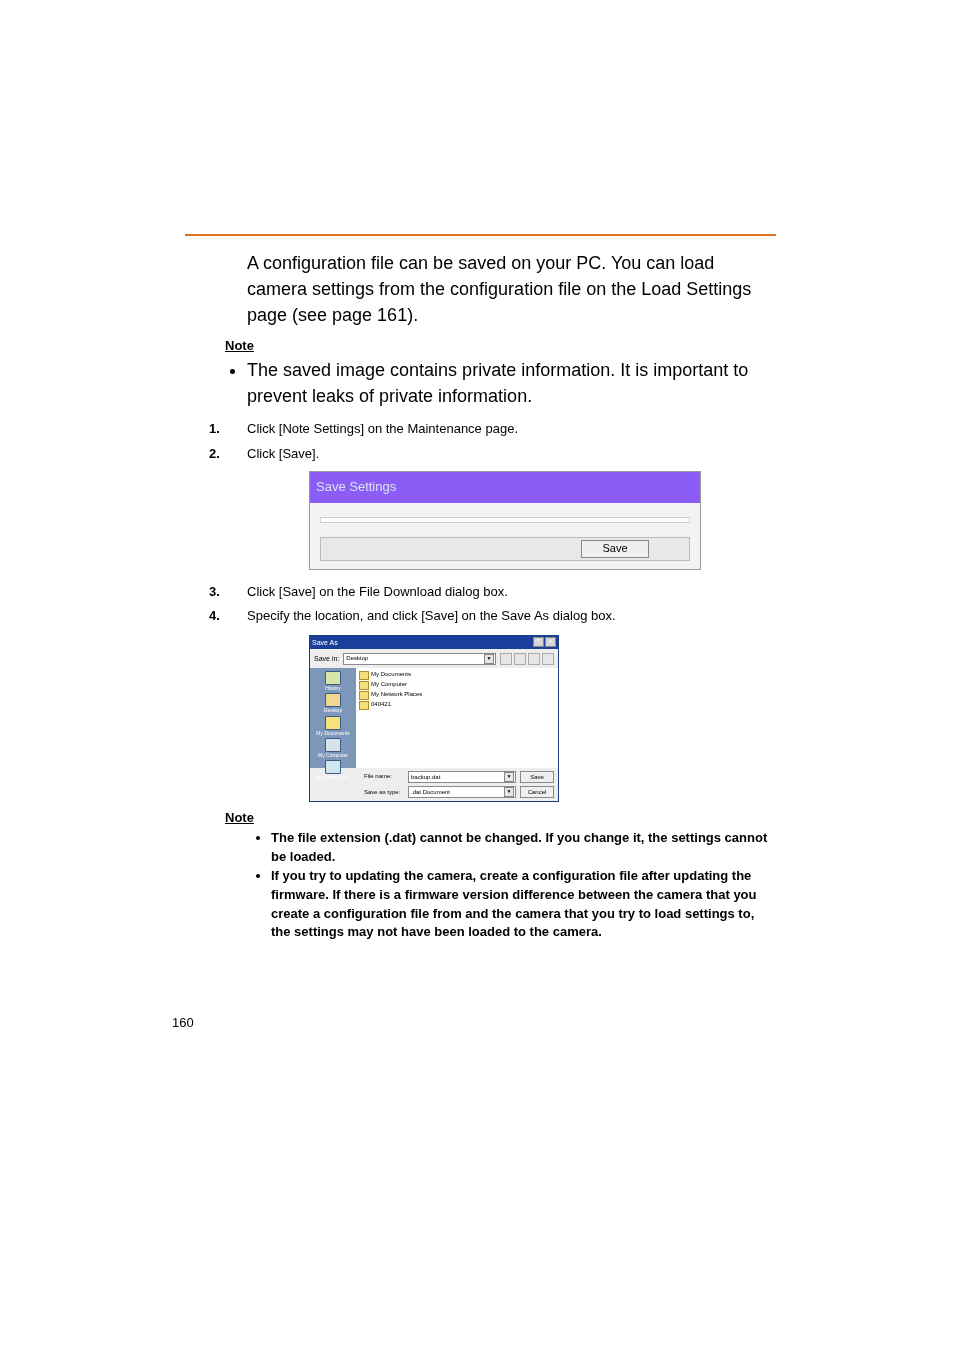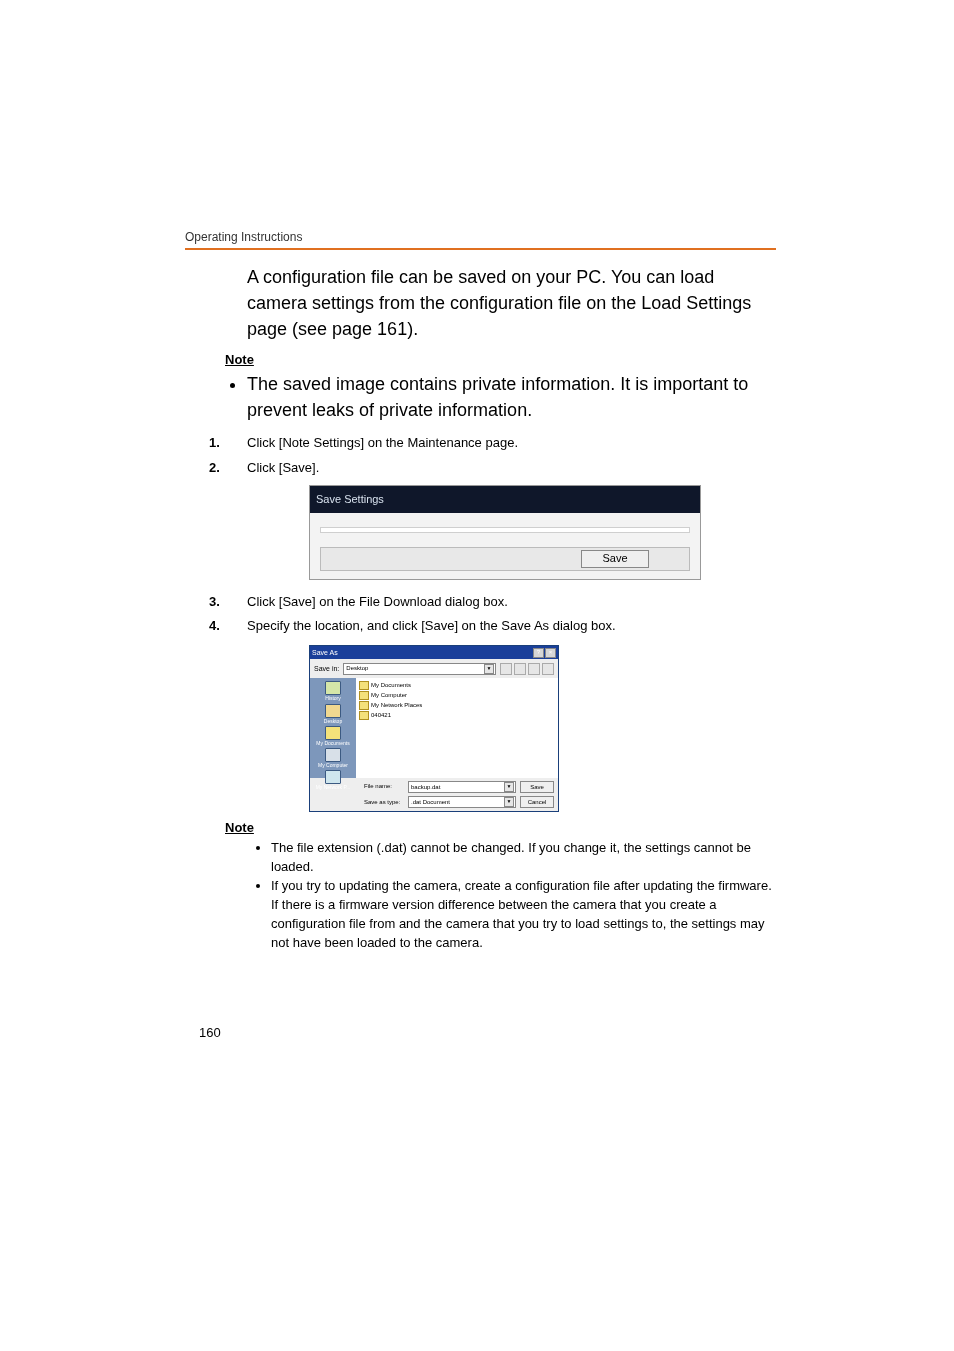--- a/index.html
+++ b/index.html
@@ -55,20 +55,21 @@
     padding-left: 62px;
     font-size: 18px;
     line-height: 1.45;
   }
   ul.bullets-inner {
     list-style: disc;
     margin: 2px 0 8px 0;
     padding-left: 86px;
     font-size: 13px;
     line-height: 1.45;
+    font-weight: bold;
   }
   ol.steps {
     list-style: none;
     margin: 4px 0 8px 24px;
     padding: 0;
     font-size: 13px;
     line-height: 1.9;
   }
   ol.steps > li {
     position: relative;
@@ -79,23 +80,23 @@
     left: 0;
     font-weight: bold;
   }
   
   .ss-panel {
     margin: 4px 0 10px 62px;
     width: 390px;
     border: 1px solid #999;
   }
   .ss-titlebar {
-    background: #0f172a;
+    background: #8b5cf6;
     color: #d8e2ee;
-    font-size: 11px;
+    font-size: 13px;
     padding: 3px 6px;
   }
   .ss-body {
     background: #f3f3f3;
     padding: 14px 10px 8px 10px;
   }
   .ss-inset {
     height: 4px;
     border: 1px solid #cfcfcf;
     background: #fff;
@@ -274,30 +275,29 @@
   .sa-btn {
     height: 10px;
     border: 1px solid #888;
     background: #efefef;
     text-align: center;
     line-height: 10px;
   }
   .page-number {
     position: absolute;
     bottom: 120px;
-    left: 199px;
+    left: 172px;
     font-size: 13px;
   }
 </style>
 </head>
 <body>
 
 <div class="page">
 
-  <div class="header-label">Operating Instructions</div>
   <hr class="hr-orange">
 
 
   <div class="intro">A configuration file can be saved on your PC. You can load camera settings from the configuration file on the Load Settings page (see page 161).</div>
 
   <div class="note-label">Note</div>
   <ul class="bullets">
     <li>The saved image contains private information. It is important to prevent leaks of private information.</li>
   </ul>
 

